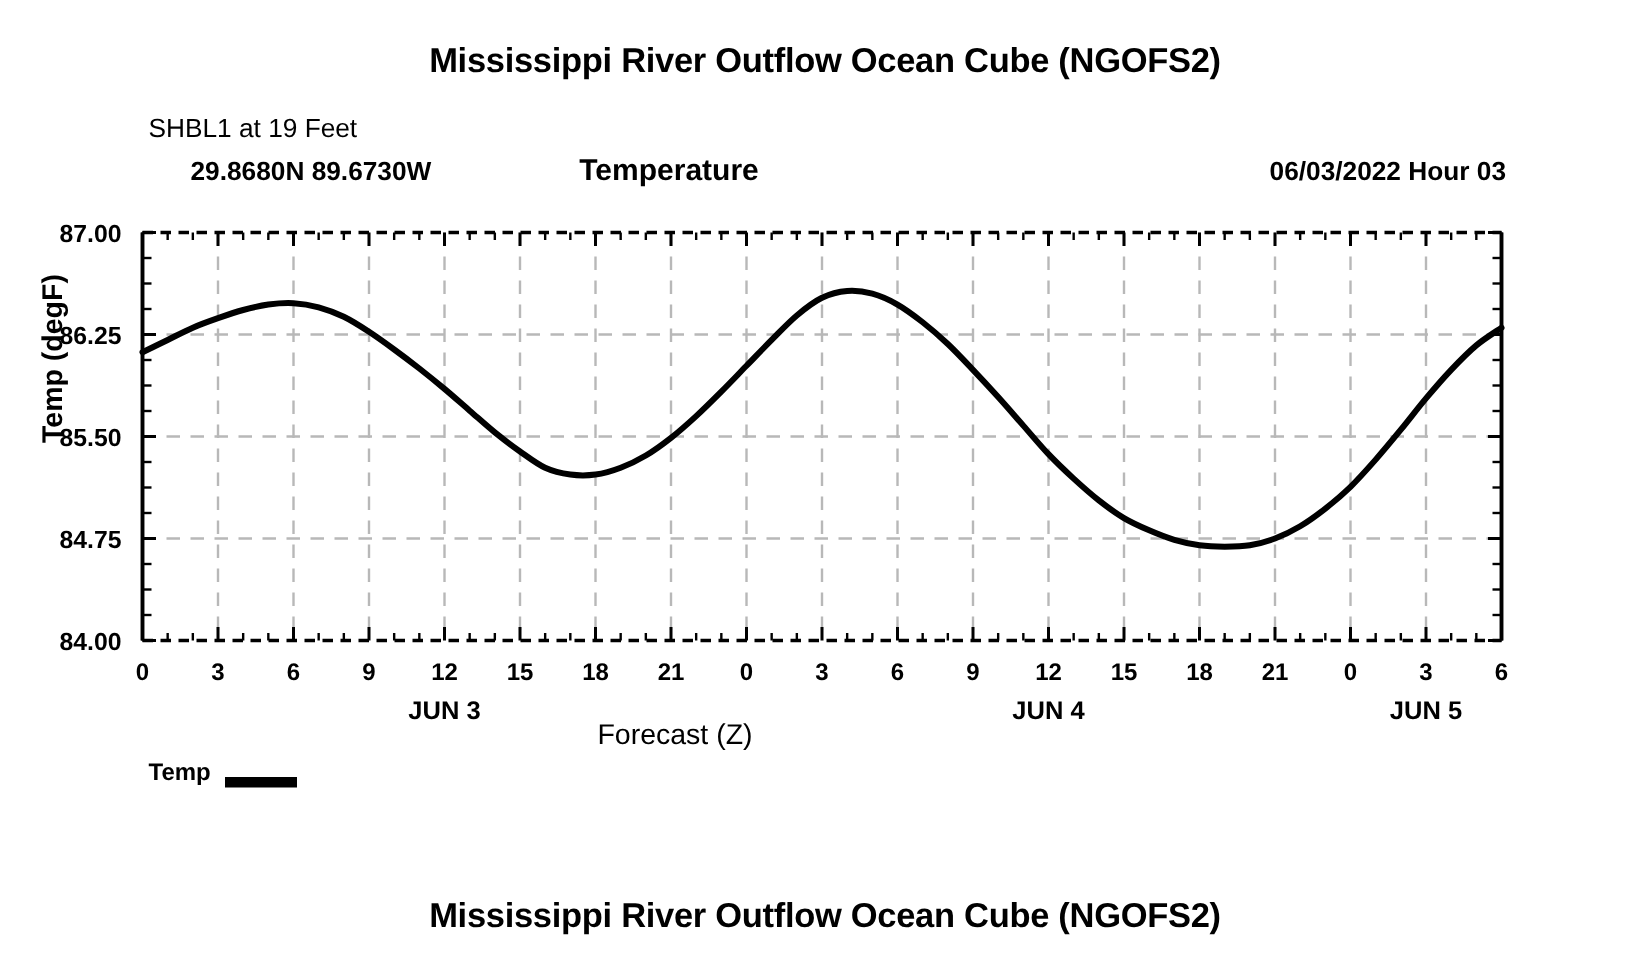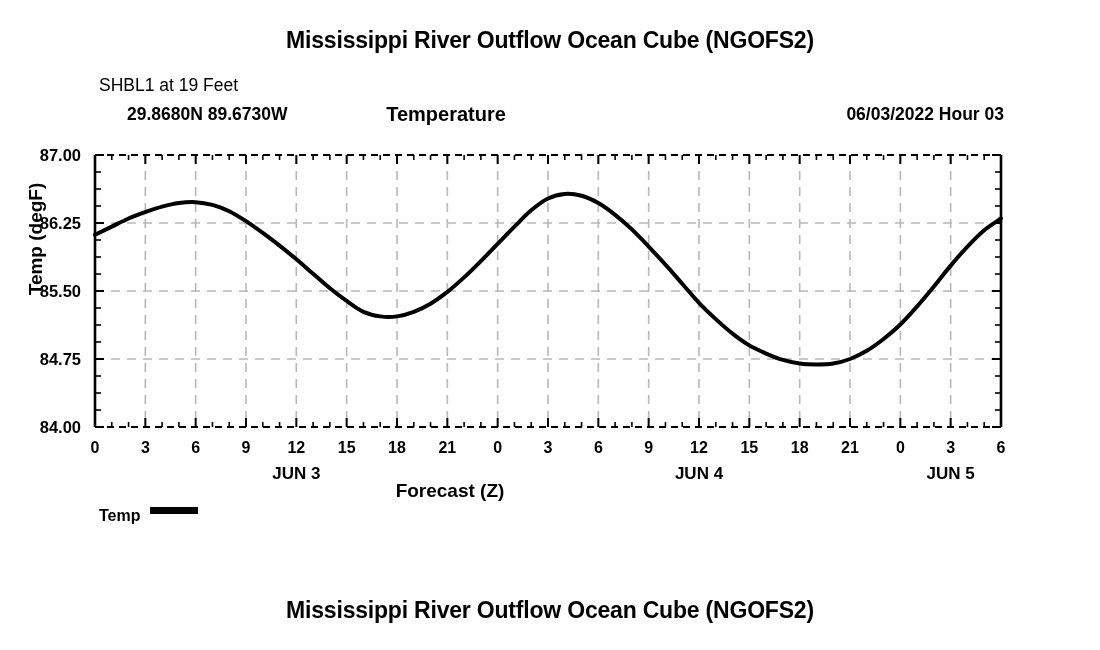--- a/index.html
+++ b/index.html
@@ -20,22 +20,22 @@
   }
   .station{left:99px;top:75px;font-size:17.5px;font-weight:normal;}
   .coords{left:99px;top:104px;font-size:17.5px;font-weight:bold;margin-left:28px;}
   .var-name{left:0;top:103px;width:892px;text-align:center;font-size:20px;font-weight:bold;}
   .run-time{right:96px;top:104px;font-size:17.5px;font-weight:bold;text-align:left;}
   .ylabel{
     left:-44px;top:228px;width:160px;text-align:center;
     font-size:19px;font-weight:bold;
     transform:rotate(-90deg);transform-origin:center center;
   }
-  .xlabel{left:0;top:480px;width:900px;text-align:center;font-size:19px;font-weight:bold;}
-  .legend{left:99px;top:507px;display:flex;align-items:flex-start;gap:10px;}
+  .xlabel{left:0;top:480px;width:900px;text-align:center;font-size:19px;font-weight:normal;}
+  .legend{left:99px;top:507px;display:flex;align-items:flex-end;gap:10px;}
   .legend-label{font-size:16px;font-weight:bold;}
   .legend-swatch{width:48px;height:7px;background:#000000;display:block;}
   svg{display:block;}
   .plot-svg{left:0;top:0;}
   text.tick{font-family:"Liberation Sans", sans-serif;font-size:16px;font-weight:bold;fill:#000000;}
   text.ytick{font-family:"Liberation Sans", sans-serif;font-size:16.5px;font-weight:bold;fill:#000000;}
   text.dayname{font-family:"Liberation Sans", sans-serif;font-size:17px;font-weight:bold;fill:#000000;}
 </style>
 </head>
 <body>

